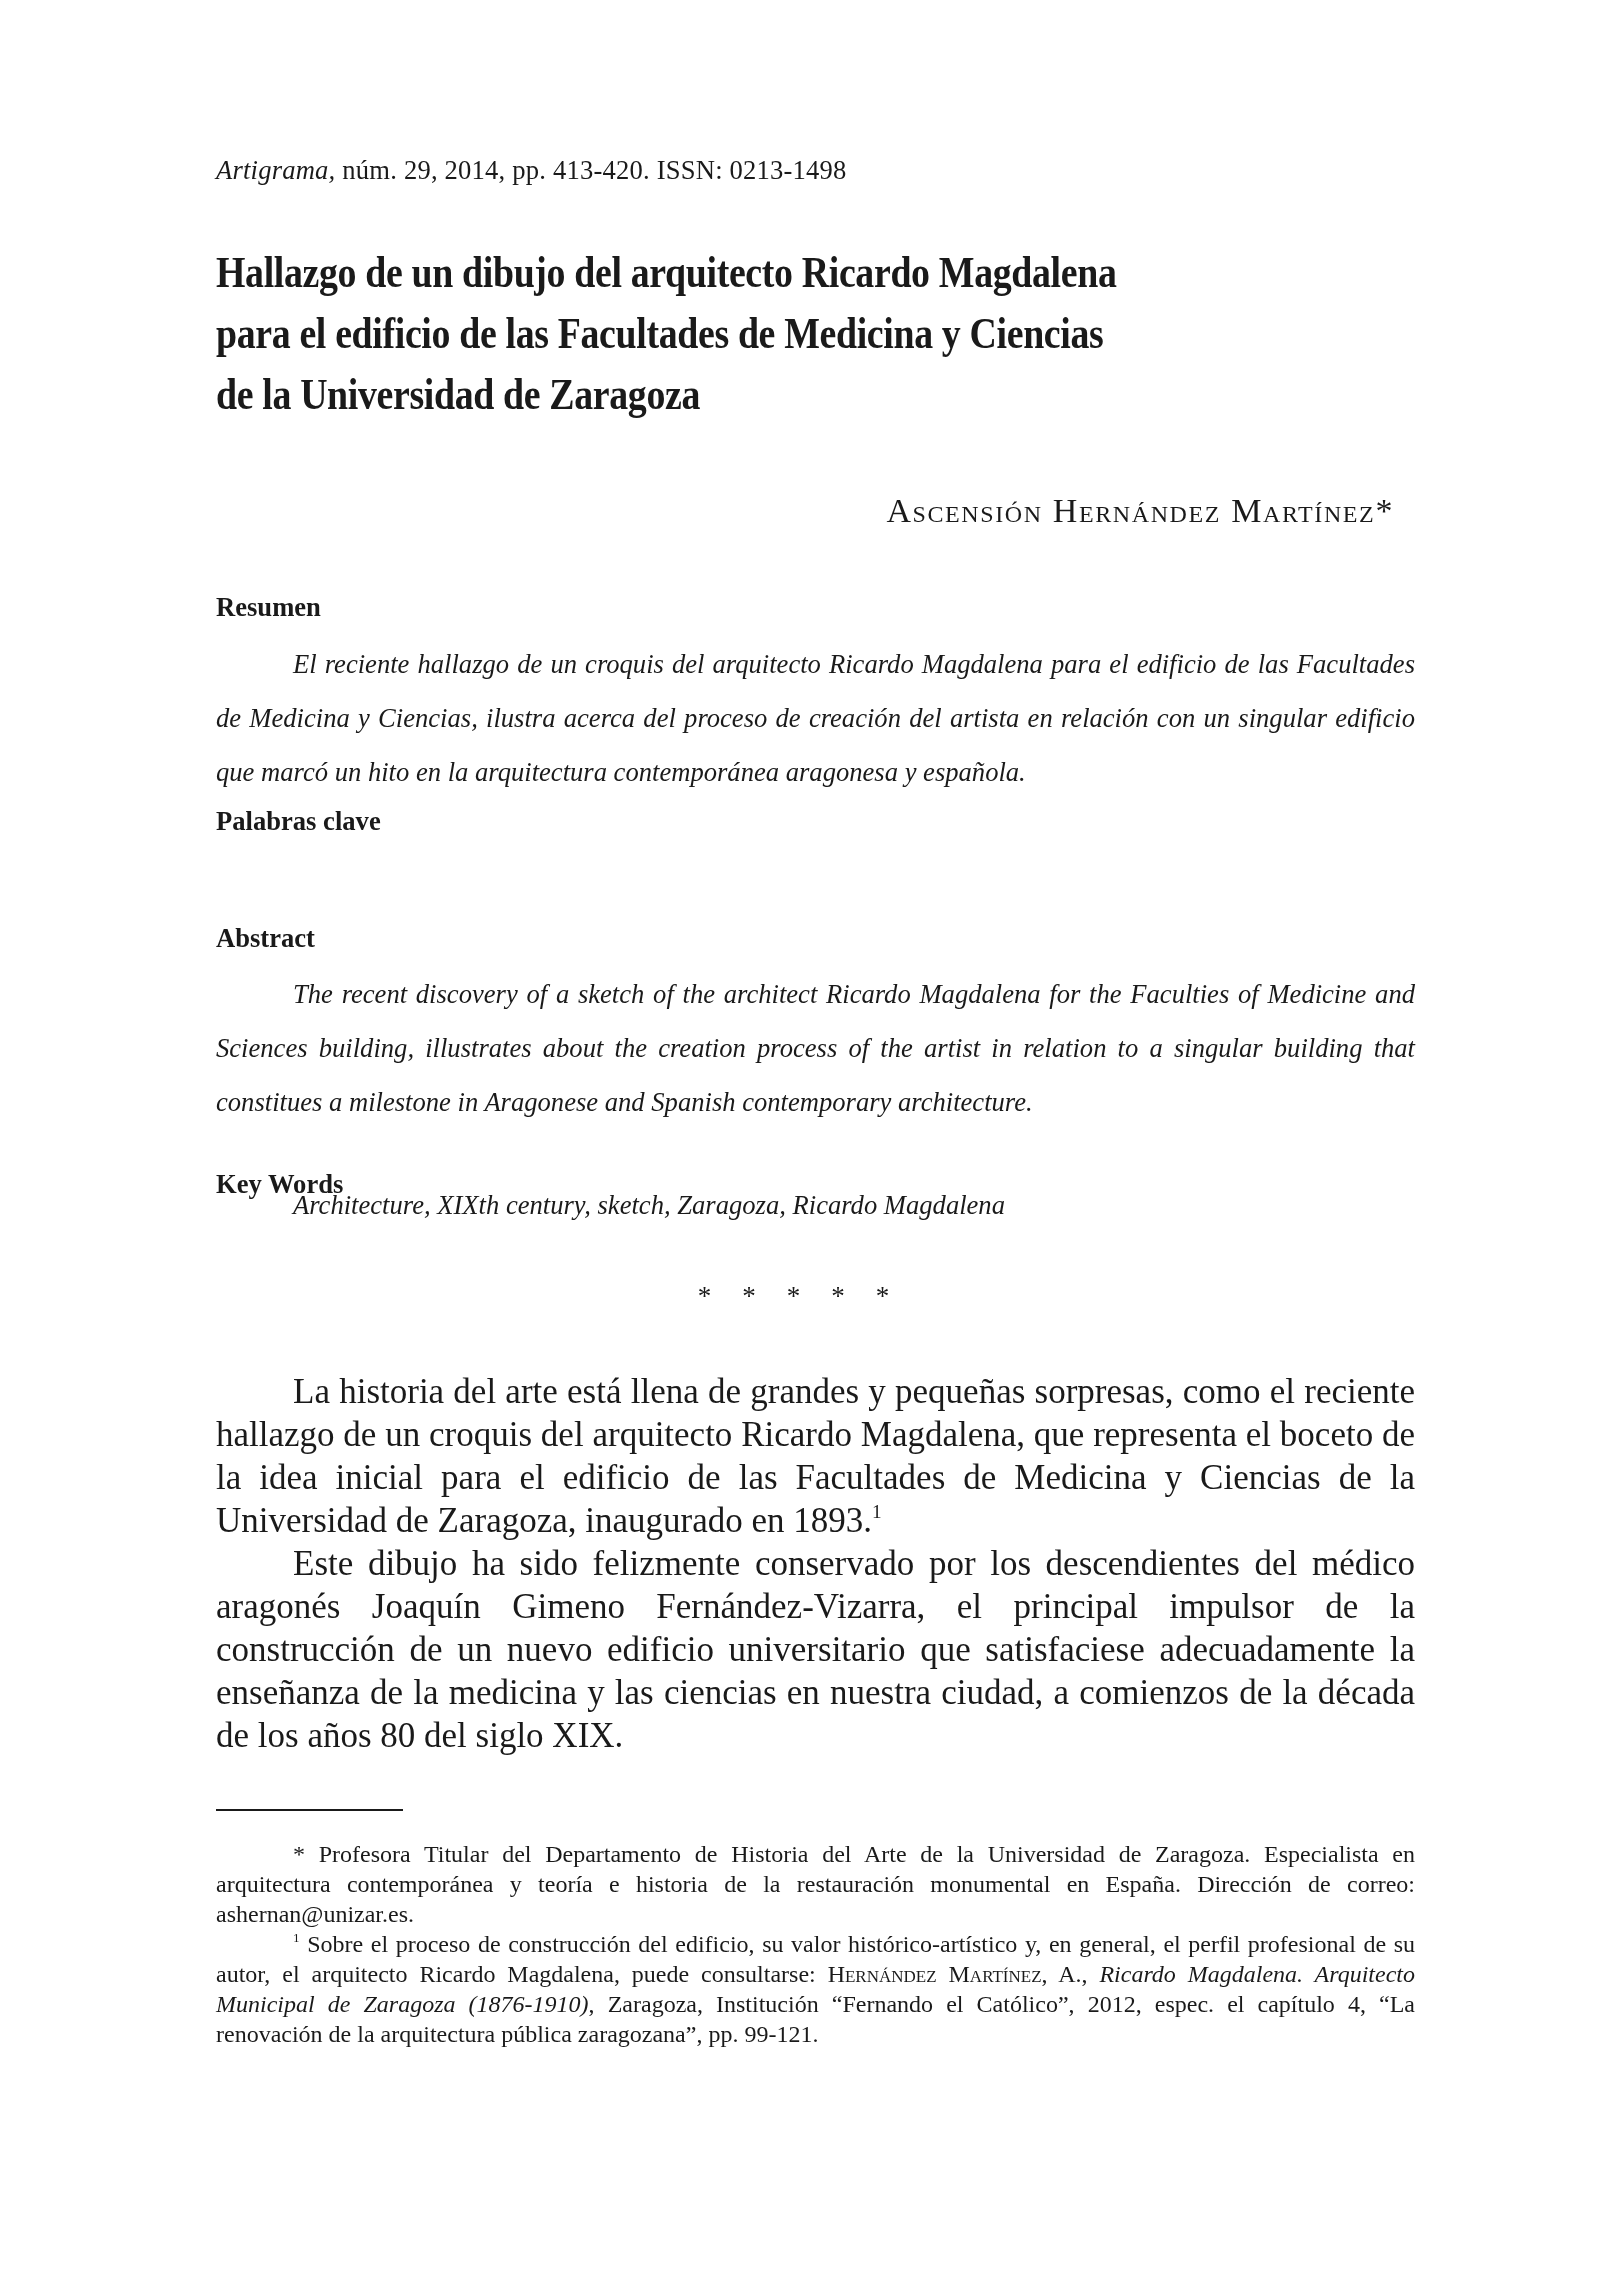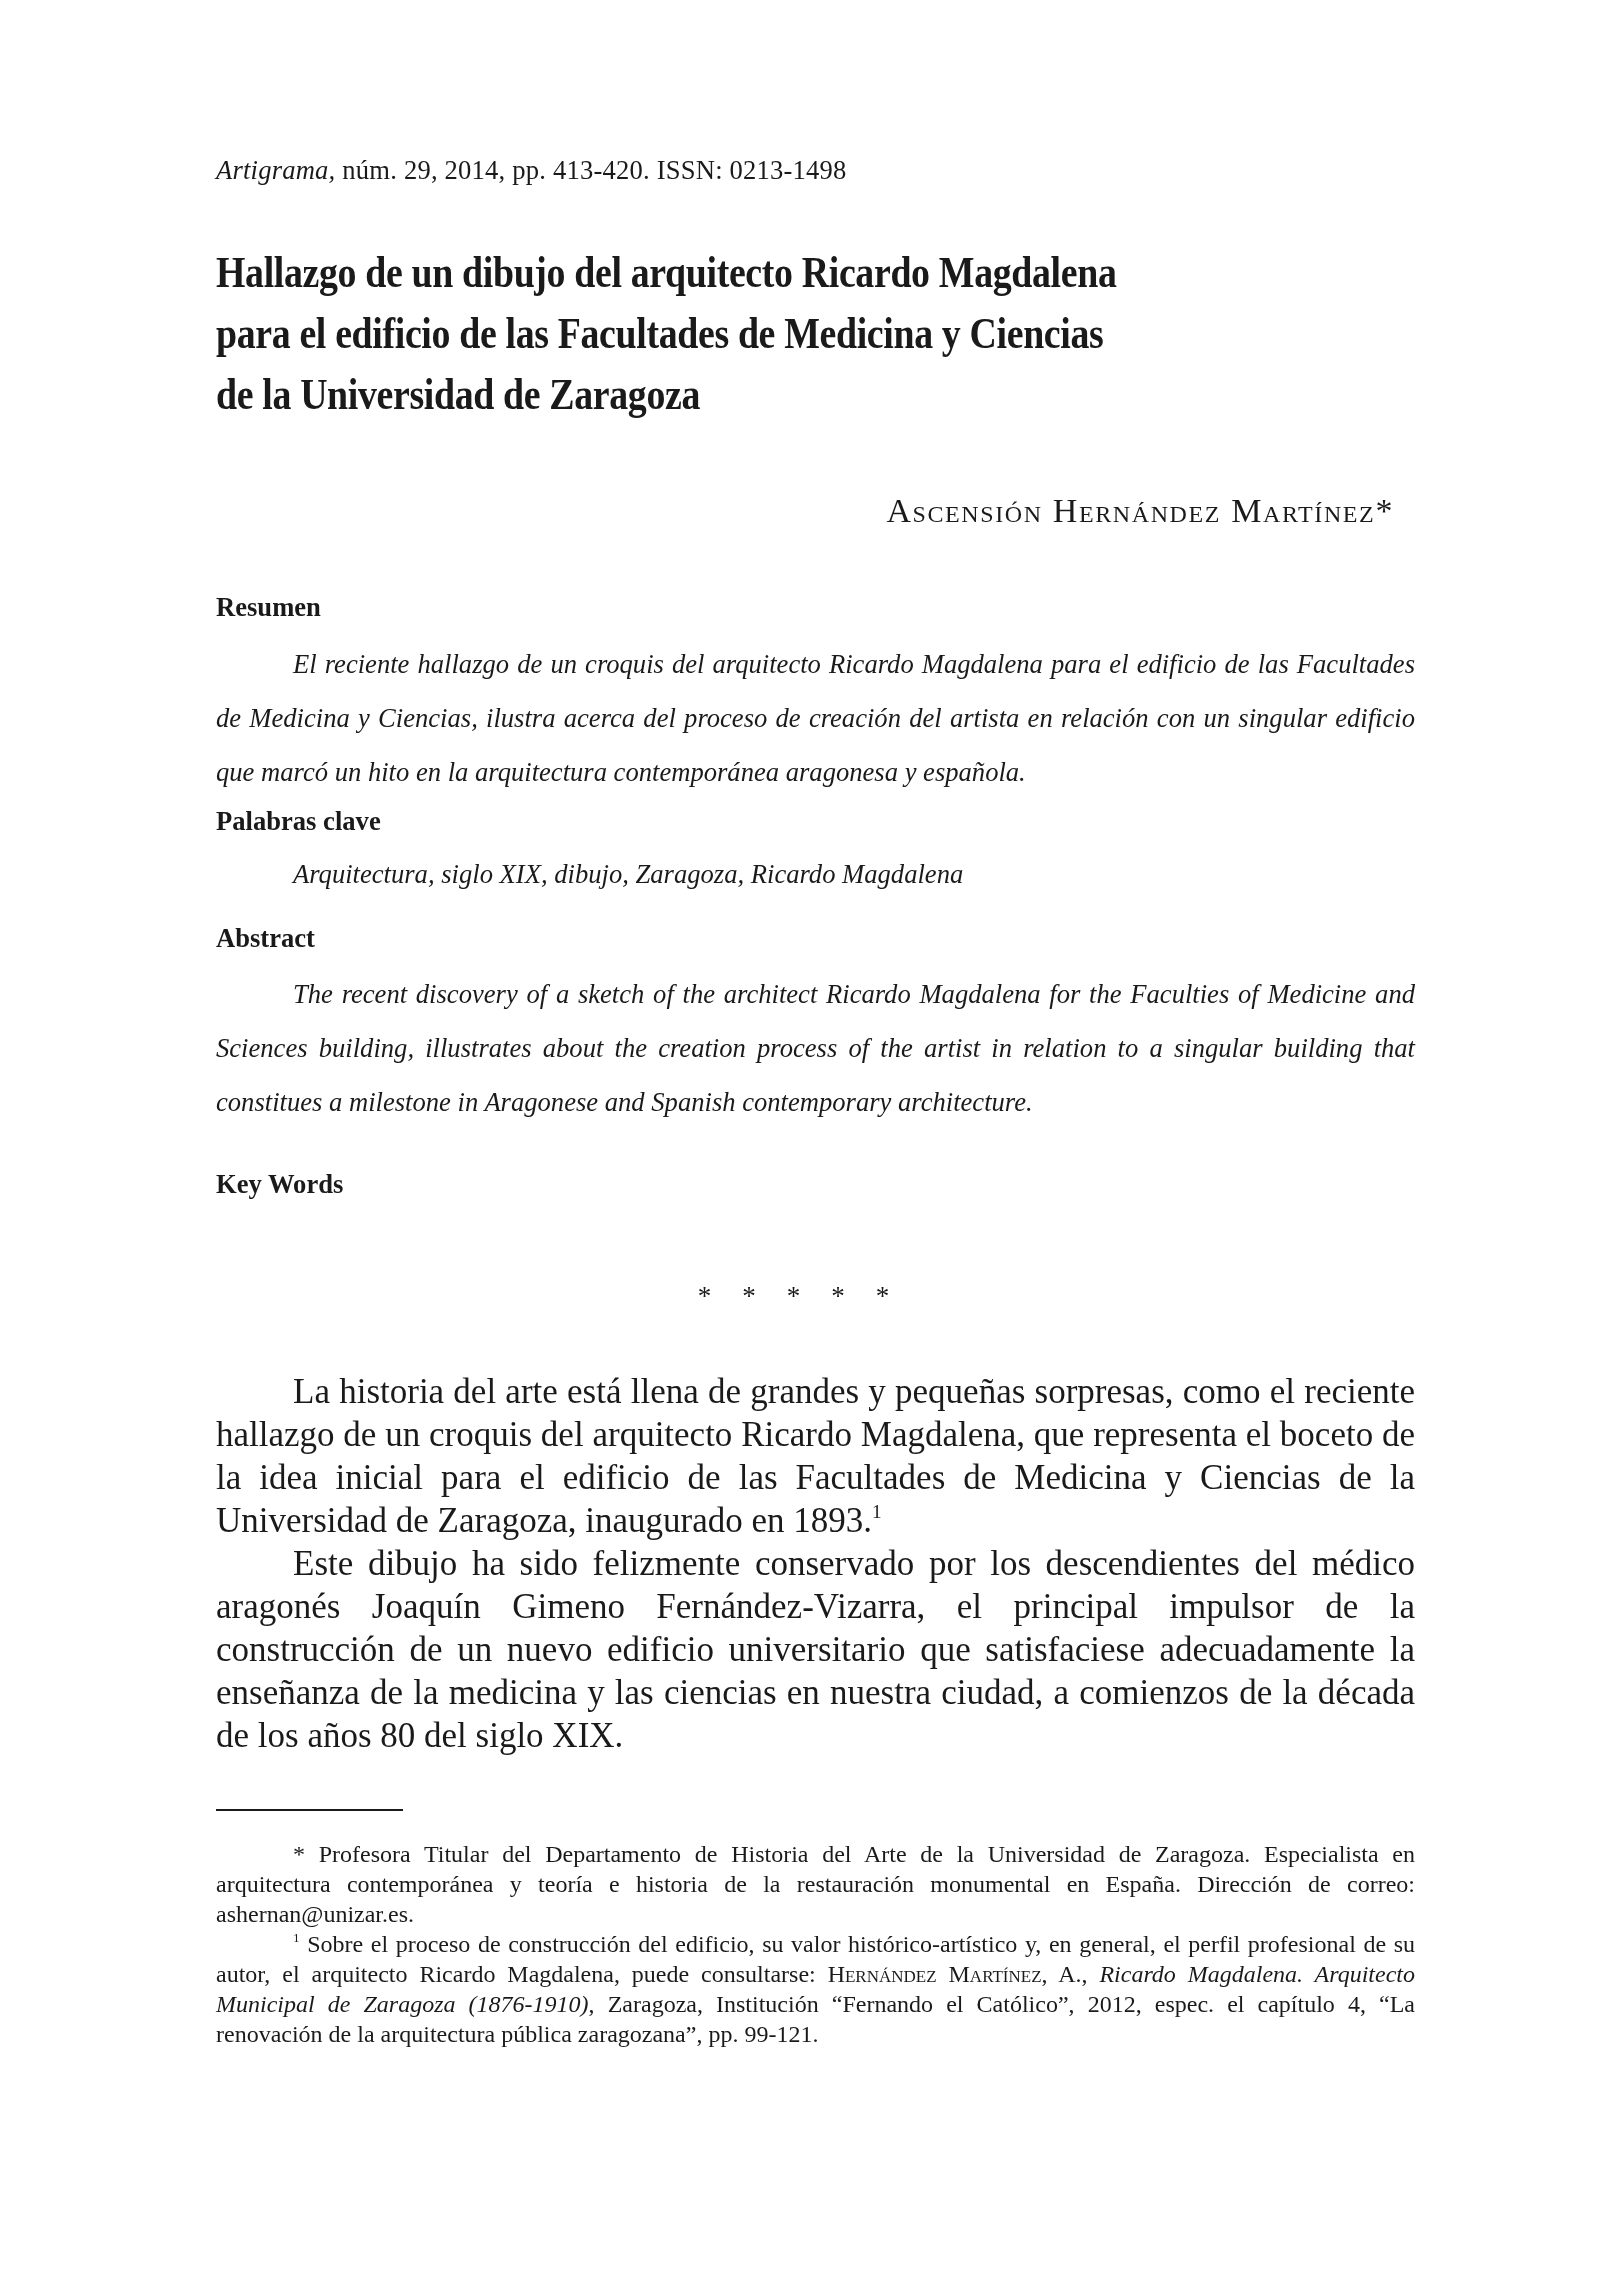--- a/index.html
+++ b/index.html
@@ -86,26 +86,26 @@
     <div>para el edificio de las Facultades de Medicina y Ciencias</div>
     <div>de la Universidad de Zaragoza</div>
   </div>
 
   <div class="author">Ascensión Hernández Martínez*</div>
 
   <div class="sec-head" style="top:592px;">Resumen</div>
   <div class="abstract-block" style="top:637px;"><span class="indent"></span><span>El reciente hallazgo de un croquis del arquitecto Ricardo Magdalena para el edificio de las Facultades de Medicina y Ciencias, ilustra acerca del proceso de creación del artista en relación con un singular edificio que marcó un hito en la arquitectura contemporánea aragonesa y española.</span></div>
 
   <div class="sec-head" style="top:806px;">Palabras clave</div>
-  <div class="kw-line" style="top:859px;">Arquitectura, siglo XIX, dibujo, Zaragoza, Ricardo Magdalena</div>
 
   <div class="sec-head" style="top:923px;">Abstract</div>
   <div class="abstract-block" style="top:967px;"><span class="indent"></span><span>The recent discovery of a sketch of the architect Ricardo Magdalena for the Faculties of Medicine and Sciences building, illustrates about the creation process of the artist in relation to a singular building that constitues a milestone in Aragonese and Spanish contemporary architecture.</span></div>
 
   <div class="sec-head" style="top:1141px;margin-top:28px;">Key Words</div>
+  <div class="kw-line" style="top:1190px;">Architecture, XIXth century, sketch, Zaragoza, Ricardo Magdalena</div>
 
   <div class="stars">*****</div>
 
   <div class="body-text">
     <p><span>La historia del arte está llena de grandes y pequeñas sorpresas, como el reciente hallazgo de un croquis del arquitecto Ricardo Magdalena, que representa el boceto de la idea inicial para el edificio de las Facultades de Medicina y Ciencias de la Universidad de Zaragoza, inaugurado en 1893.</span><sup>1</sup></p>
     <p>Este dibujo ha sido felizmente conservado por los descendientes del médico aragonés Joaquín Gimeno Fernández-Vizarra, el principal impulsor de la construcción de un nuevo edificio universitario que satisfaciese adecuadamente la enseñanza de la medicina y las ciencias en nuestra ciudad, a comienzos de la década de los años 80 del siglo XIX.</p>
   </div>
 
   <div class="fn-rule"></div>
 

